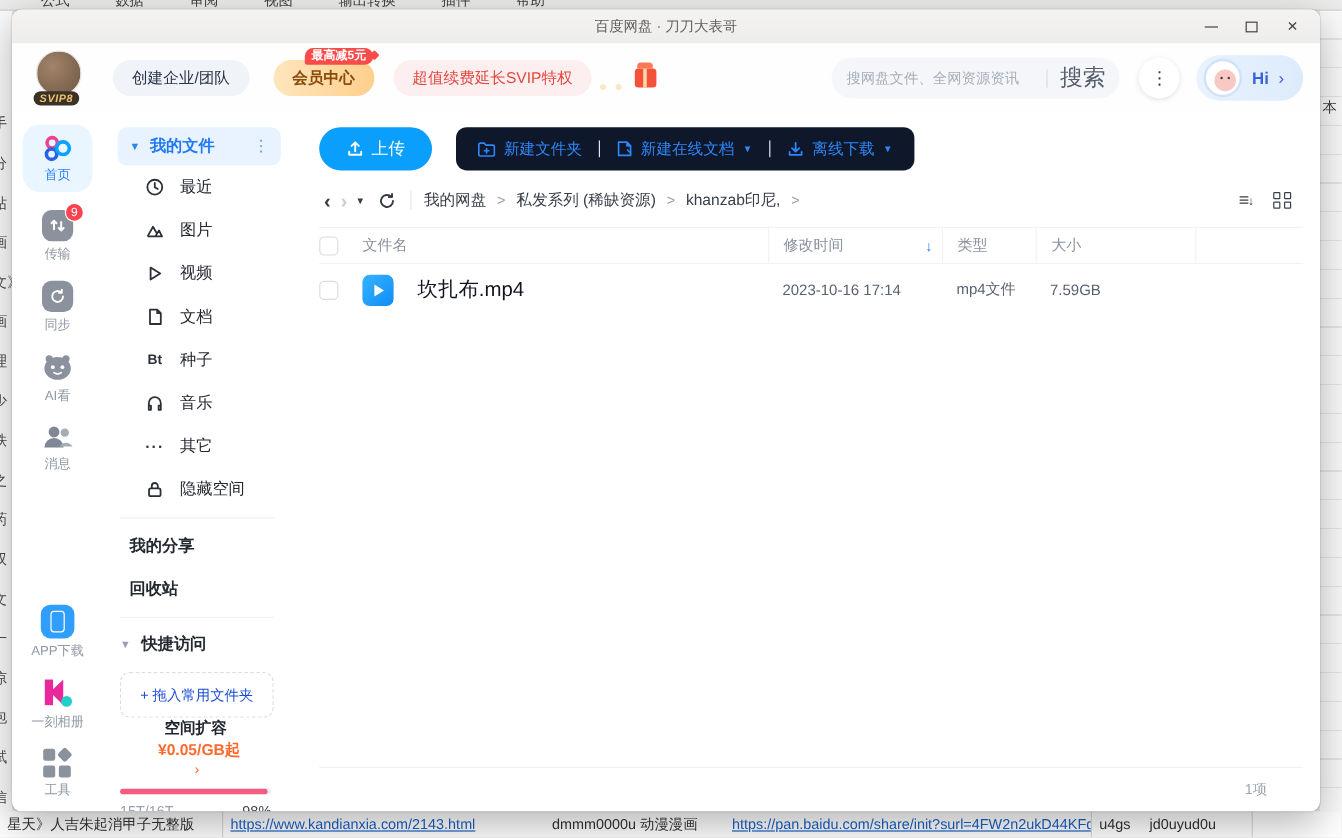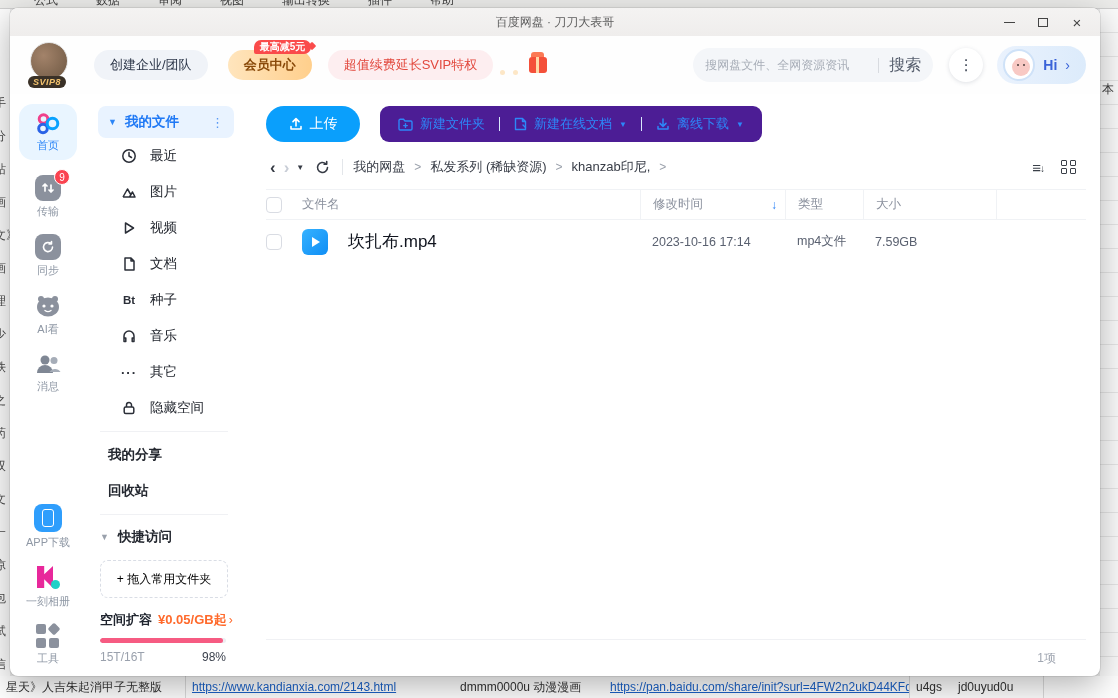--- a/index.html
+++ b/index.html
@@ -65,21 +65,21 @@
   .gift::before { content:""; position:absolute; left:7px; top:0; width:3px; height:16px; background:#ffd9a8; }
   .gift::after { content:""; position:absolute; left:2px; top:-5px; width:13px; height:5px;
     border-radius:3px 3px 0 0; background:#fb7a55; }
   .hd-spacer { flex:1; }
   .searchbox { width:240px; height:34px; background:#f4f6f9; border-radius:17px; display:flex;
     align-items:center; padding:0 12px; flex:none; }
   .searchbox input { flex:1; border:0; outline:0; background:transparent; font-size:12px; color:#333;
     font-family:inherit; min-width:0; }
   .searchbox input::placeholder { color:#a8aeb8; }
   .search-div { width:1px; height:15px; background:#d8dbe0; margin:0 10px; }
-  .search-btn { font-size:16px; color:#565e6d; cursor:default; }
+  .search-btn { font-size:19px; color:#565e6d; cursor:default; }
   .more-dots { margin-left:16px; width:34px; height:34px; border-radius:50%; background:#fff;
     box-shadow:0 1px 4px rgba(80,90,110,.18); display:flex; align-items:center; justify-content:center;
     font-size:15px; color:#3a4252; letter-spacing:0; flex:none; }
   .hi-pill { margin-left:14px; height:38px; border-radius:19px; padding:0 16px 0 6px;
     background:linear-gradient(90deg,#eaf2fd,#dcebfb); display:flex; align-items:center; gap:8px; flex:none; }
   .mascot { width:32px; height:32px; border-radius:50%; background:#fff; border:2px solid #cfe2f8;
     position:relative; overflow:hidden; }
   .mascot::before { content:""; position:absolute; left:7px; top:7px; width:18px; height:18px;
     border-radius:50%; background:#f8c9c4; }
   .mascot::after { content:""; position:absolute; left:12px; top:13px; width:2px; height:2px; border-radius:50%;
@@ -127,38 +127,38 @@
   .nav-item .lbl { font-size:13.5px; color:#23272f; }
   .bt-txt { font-size:11.5px; font-weight:bold; color:#2b2f38; }
   .dots-txt { font-size:13px; font-weight:bold; color:#2b2f38; letter-spacing:1px; }
   .nav-div { height:1px; background:#f0f1f4; margin:5px 6px 5px 2px; flex:none; }
   .nav-sec { height:36px; display:flex; align-items:center; padding-left:10px; font-size:13.5px;
     font-weight:bold; color:#23272f; flex:none; }
   .nav-quick { height:34px; display:flex; align-items:center; gap:9px; padding-left:2px; flex:none; }
   .nav-quick .caret { color:#9aa1ac; font-size:9px; }
   .nav-quick .lbl { font-size:13.5px; font-weight:bold; color:#23272f; }
   .drop-box { margin:6px 6px 0 2px; height:38px; border:1.5px dashed #d9dde5; border-radius:8px;
-    display:flex; align-items:center; justify-content:center; font-size:12px; color:#000000; flex:none; }
+    display:flex; align-items:center; justify-content:center; font-size:12px; color:#1d4ed8; flex:none; }
   .space-block { margin-top:auto; padding:0 8px 2px 2px; flex:none; }
-  .space-row1 { display:flex; align-items:center; font-size:13px; white-space:nowrap; }
+  .space-row1 { display:flex; align-items:center; font-size:13px; white-space:nowrap;flex-direction:column; }
   .space-title { font-weight:bold; color:#1f242e; }
   .space-price { color:#ff6a2c; font-weight:bold; margin-left:6px; }
   .space-arrow { color:#ff6a2c; margin-left:2px; font-size:12px; }
   .space-bar { height:5px; border-radius:3px; background:#edeef2; margin:9px 0 7px; overflow:hidden; }
   .space-fill { height:100%; background:#f65b82; border-radius:3px; }
   .space-row2 { display:flex; justify-content:space-between; font-size:12px; }
   .space-used { color:#9aa1ad; }
   .space-pct { color:#3c424e; }
 
   
   .content { flex:1; display:flex; flex-direction:column; min-width:0; padding:10px 14px 0 26px; }
   .toolbar { height:36px; display:flex; align-items:center; gap:20px; flex:none; margin-top:2px; }
   .upload-btn { height:36px; width:94px; border-radius:18px; background:#0a9ffc; color:#fff;
     display:flex; align-items:center; justify-content:center; gap:7px; font-size:14px; }
-  .tb-group { height:36px; background:#4c1d95; border-radius:9px; display:flex; align-items:center; padding:0 4px; }
+  .tb-group { height:36px; background:#0f172a; border-radius:9px; display:flex; align-items:center; padding:0 4px; }
   .tb-item { height:36px; display:flex; align-items:center; gap:7px; padding:0 14px; color:#2d87f8; font-size:13px; }
   .tb-sep { width:1px; height:14px; background:#d9e8fb; }
   .tb-caret { font-size:8px; color:#2d87f8; }
 
   .crumb-row { height:32px; margin-top:9px; display:flex; align-items:center; flex:none; }
   .nav-arrow { font-size:17px; line-height:1; padding:0 4px; }
   .arr-back { color:#363b45; font-weight:bold; }
   .arr-fwd { color:#c8cdd6; font-weight:bold; }
   .arr-caret { font-size:8px; color:#363b45; padding:0 3px; }
   .refresh { margin:0 6px 0 8px; color:#363b45; display:flex; }

